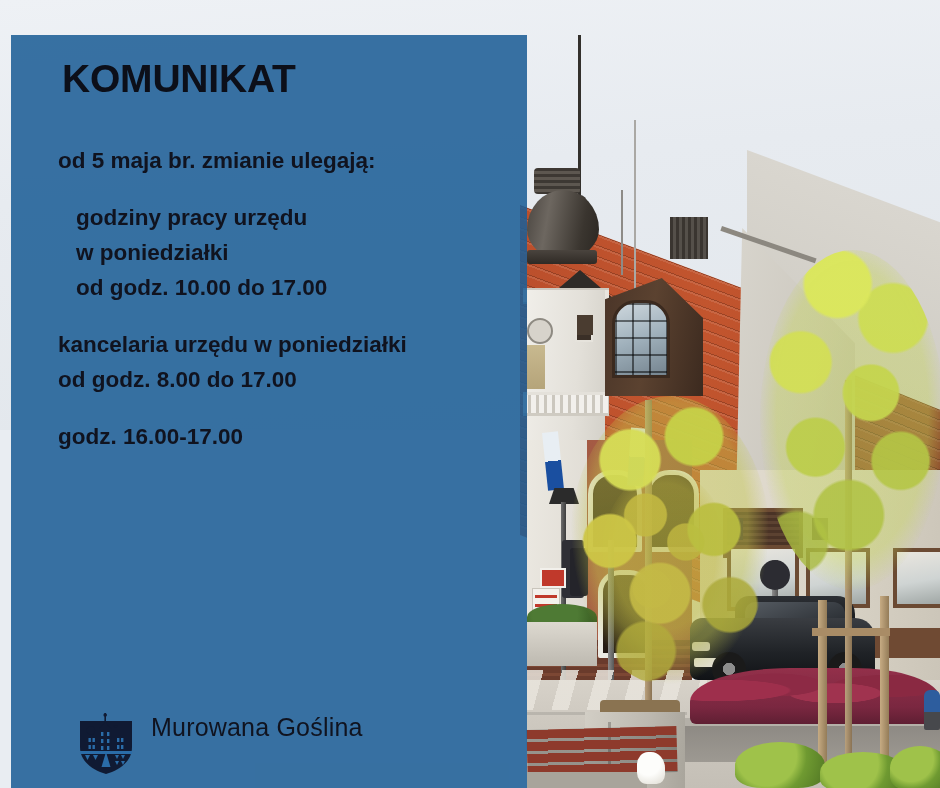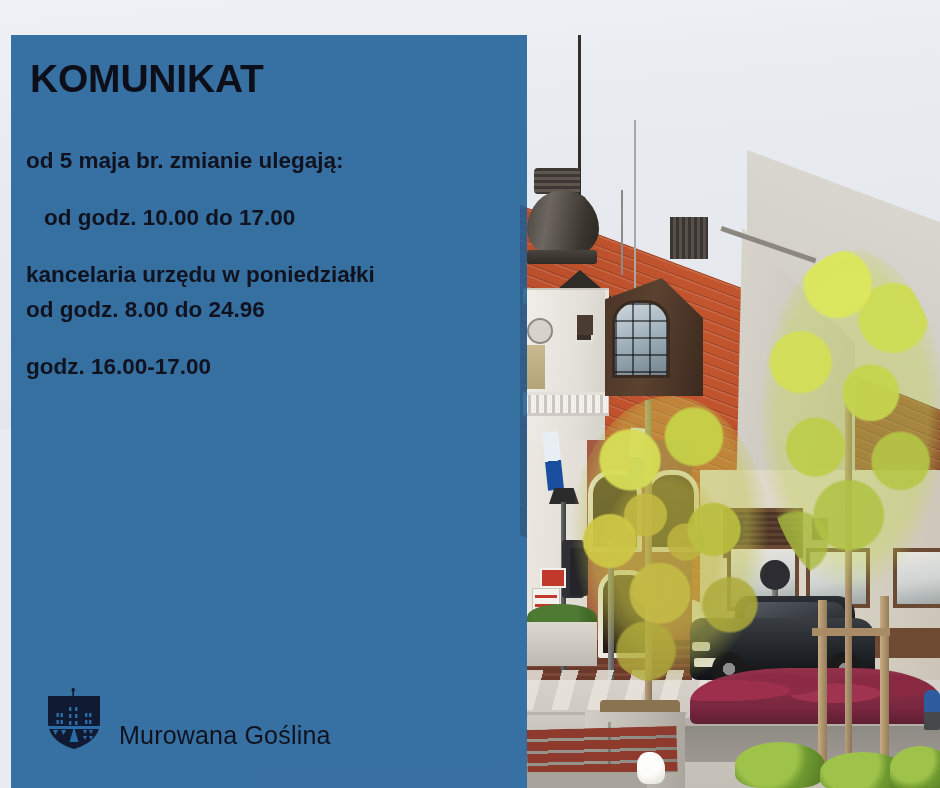--- a/index.html
+++ b/index.html
@@ -643,20 +643,21 @@
     top: 35px;
     width: 516px;
     height: 753px;
     background: rgba(30, 95, 150, 0.88);
     box-sizing: border-box;
   }
   .panel-inner {
     position: relative;
     width: 100%;
     height: 100%;
+    margin-left: 32px;
   }
 
   .title {
     position: absolute;
     left: 19px;
     top: 22px;
     font-size: 39px;
     font-weight: bold;
     letter-spacing: -0.2px;
     color: #0c0f19;
@@ -678,23 +679,23 @@
     margin: 0 0 22px 0;
     padding: 0;
   }
   .para.indent { padding-left: 33px; }
   .para.flush  { padding-left: 15px; }
   .para .ln { display: block; white-space: nowrap; }
 
   .brand {
     position: absolute;
     left: 34px;
-    top: 653px;
+    top: 678px;
     display: flex;
-    align-items: flex-end;
+    align-items: flex-start;
     gap: 16px;
   }
   .brand-crest { width: 58px; height: 62px; display: block; }
   .brand-name {
     font-size: 25px;
     font-weight: 500;
     color: #10131f;
     letter-spacing: .2px;
     font-family: "Liberation Sans", sans-serif;
   }
@@ -813,25 +814,27 @@
   <div class="panel">
     <div class="panel-inner">
 
       <div class="title">KOMUNIKAT</div>
 
       <div class="body-text" id="body-text">
           <div class="para flush">
             <span class="ln">od 5 maja br. zmianie ulegają:</span>
           </div>
           <div class="para indent">
+            <span class="ln">godziny pracy urzędu</span>
+            <span class="ln">w poniedziałki</span>
             <span class="ln">od godz. 10.00 do 17.00</span>
           </div>
           <div class="para flush">
             <span class="ln">kancelaria urzędu w poniedziałki</span>
-            <span class="ln">od godz. 8.00 do 24.96</span>
+            <span class="ln">od godz. 8.00 do 17.00</span>
           </div>
           <div class="para flush">
             <span class="ln">godz. 16.00-17.00</span>
           </div>
         </div>
 
       <div class="brand">
         <span>
           <svg class="brand-crest" viewBox="0 0 58 62" xmlns="http://www.w3.org/2000/svg" aria-hidden="true">
             <path d="M3 8 H55 V34 C55 48 43 57 29 61 C15 57 3 48 3 34 Z" fill="#101a33"></path>

